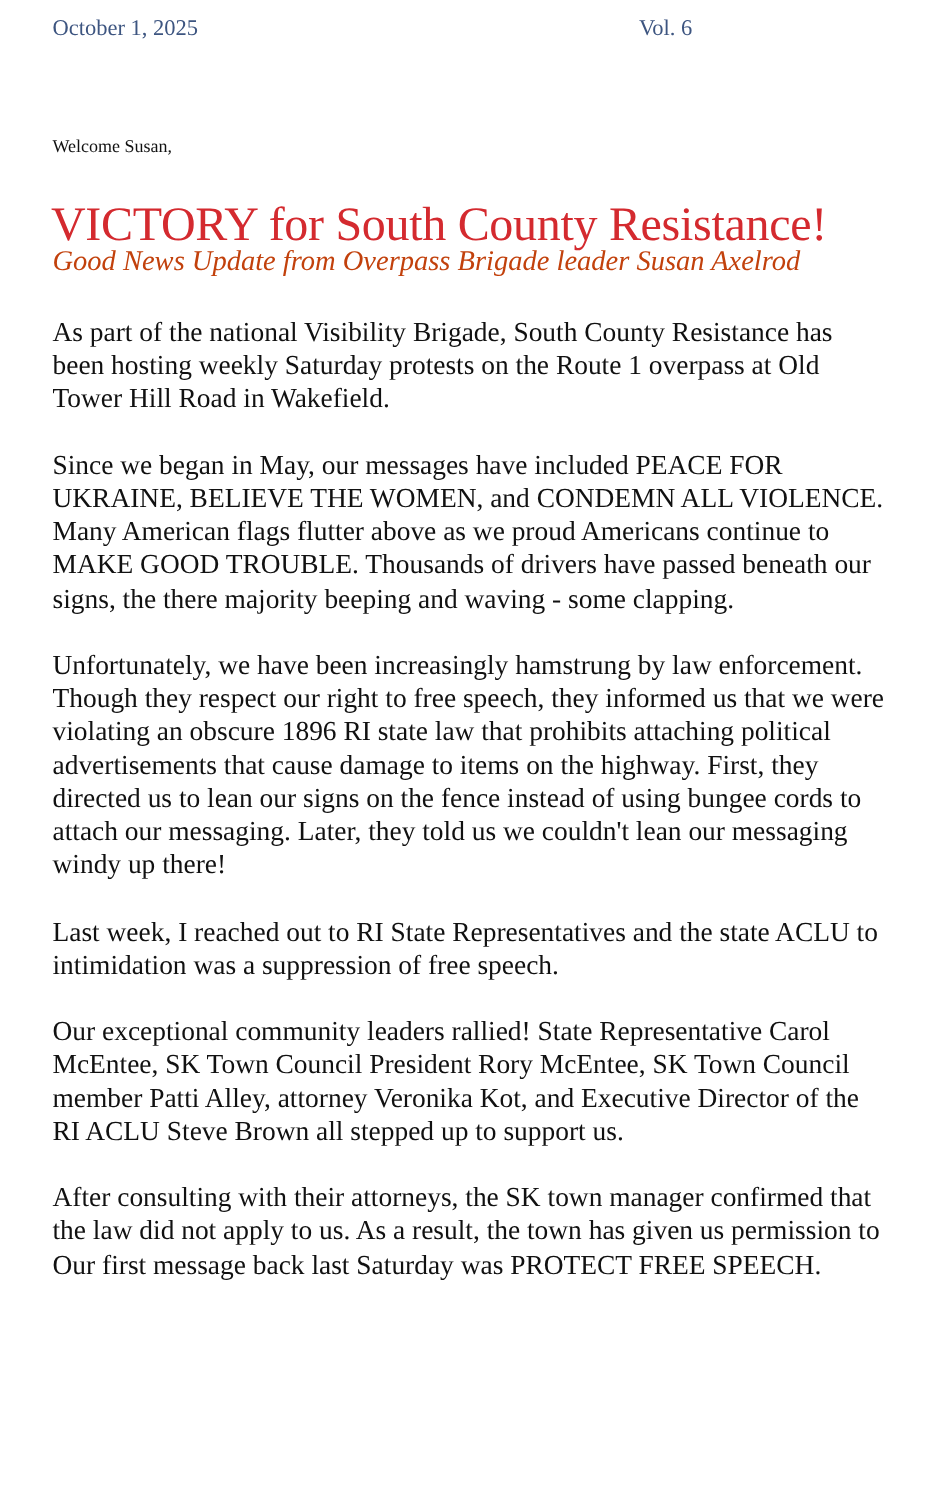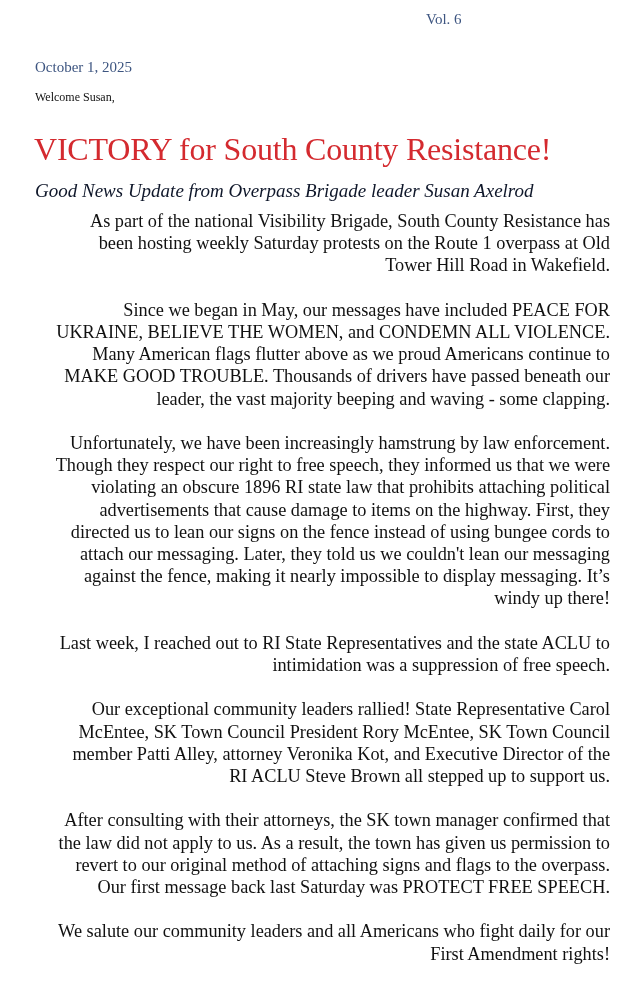--- a/index.html
+++ b/index.html
@@ -21,21 +21,20 @@
       left: 35px;
       width: 560px;
       height: 22px;
       font-size: 15px;
       color: #3d5580;
     }
     .header .date {
       position: absolute;
       left: 0;
       top: 0;
-      margin-top: 48px;
     }
     .header .vol {
       position: absolute;
       left: 391px;
       top: 0;
       text-align: right;
     }
     .greeting {
       position: absolute;
       top: 90px;
@@ -48,45 +47,44 @@
       top: 131px;
       left: 34px;
       font-size: 32px;
       line-height: 36px;
       color: #d42a2f;
       white-space: nowrap;
       letter-spacing: -0.2px;
     }
     .subtitle {
       position: absolute;
-      top: 180px;
+      top: 164px;
       left: 35px;
       font-size: 19px;
       line-height: 22px;
       font-style: italic;
-      color: #0f172a;
+      color: #c2410c;
       white-space: nowrap;
       text-align: right;
     }
     .body-text {
       position: absolute;
       top: 210px;
       left: 35px;
       width: 575px;
       font-size: 18.3px;
       line-height: 22.2px;
       color: #111;
     }
     .body-text p {
       margin: 0 0 22.2px 0;
     }
     .body-text .line {
       display: block;
       white-space: nowrap;
-      text-align: right;
     }
   </style>
 </head>
 <body>
 
 <div class="header">
   <span class="date">October 1, 2025</span>
   <span class="vol">Vol. 6</span>
 </div>
 
@@ -100,45 +98,39 @@
   <p>
     <span class="line">As part of the national Visibility Brigade, South County Resistance has</span>
     <span class="line">been hosting weekly Saturday protests on the Route 1 overpass at Old</span>
     <span class="line">Tower Hill Road in Wakefield.</span>
   </p>
   <p>
     <span class="line">Since we began in May, our messages have included PEACE FOR</span>
     <span class="line">UKRAINE, BELIEVE THE WOMEN, and CONDEMN ALL VIOLENCE.</span>
     <span class="line">Many American flags flutter above as we proud Americans continue to</span>
     <span class="line">MAKE GOOD TROUBLE. Thousands of drivers have passed beneath our</span>
-    <span class="line">leader, the vast majority beeping and waving - some clapping.</span>
+    <span class="line">signs, the there majority beeping and waving - some clapping.</span>
   </p>
   <p>
     <span class="line">Unfortunately, we have been increasingly hamstrung by law enforcement.</span>
     <span class="line">Though they respect our right to free speech, they informed us that we were</span>
     <span class="line">violating an obscure 1896 RI state law that prohibits attaching political</span>
     <span class="line">advertisements that cause damage to items on the highway. First, they</span>
     <span class="line">directed us to lean our signs on the fence instead of using bungee cords to</span>
     <span class="line">attach our messaging. Later, they told us we couldn't lean our messaging</span>
-    <span class="line">against the fence, making it nearly impossible to display messaging. It’s</span>
     <span class="line">windy up there!</span>
   </p>
   <p>
     <span class="line">Last week, I reached out to RI State Representatives and the state ACLU to</span>
     <span class="line">intimidation was a suppression of free speech.</span>
   </p>
   <p>
     <span class="line">Our exceptional community leaders rallied! State Representative Carol</span>
     <span class="line">McEntee, SK Town Council President Rory McEntee, SK Town Council</span>
     <span class="line">member Patti Alley, attorney Veronika Kot, and Executive Director of the</span>
     <span class="line">RI ACLU Steve Brown all stepped up to support us.</span>
   </p>
   <p>
     <span class="line">After consulting with their attorneys, the SK town manager confirmed that</span>
     <span class="line">the law did not apply to us. As a result, the town has given us permission to</span>
-    <span class="line">revert to our original method of attaching signs and flags to the overpass.</span>
     <span class="line">Our first message back last Saturday was PROTECT FREE SPEECH.</span>
-  </p>
-  <p>
-    <span class="line">We salute our community leaders and all Americans who fight daily for our</span>
-    <span class="line">First Amendment rights!</span>
   </p>
 </div>
 
 </body></html>

